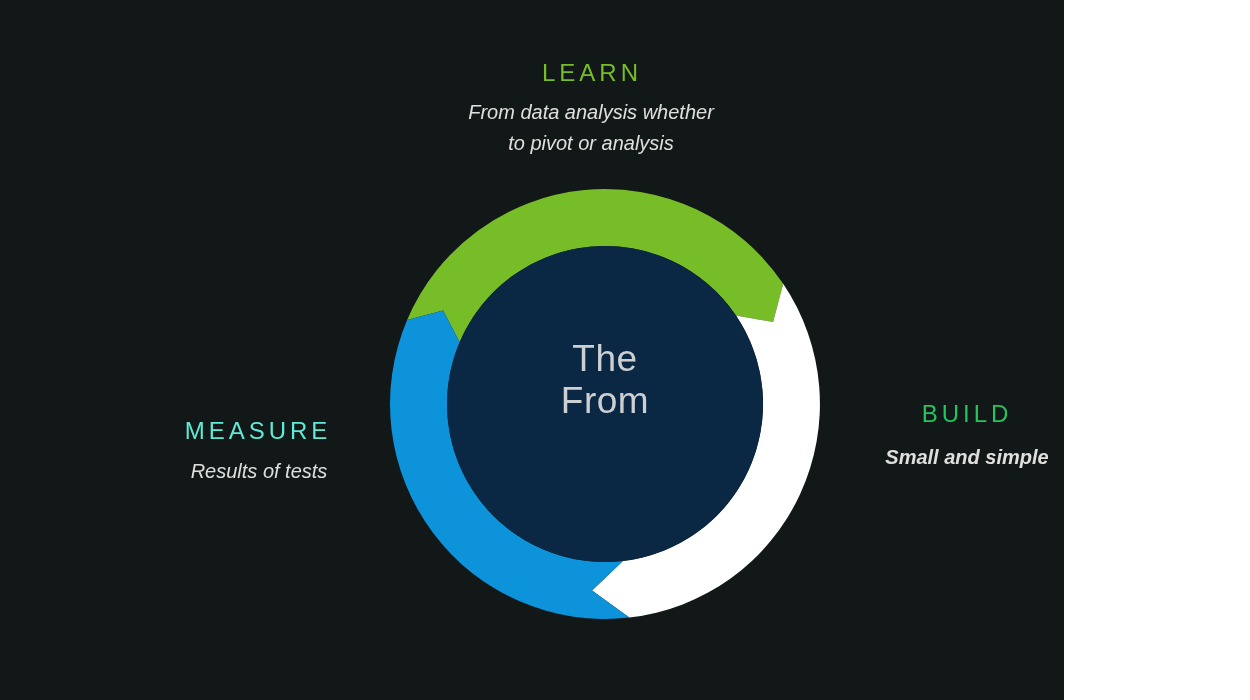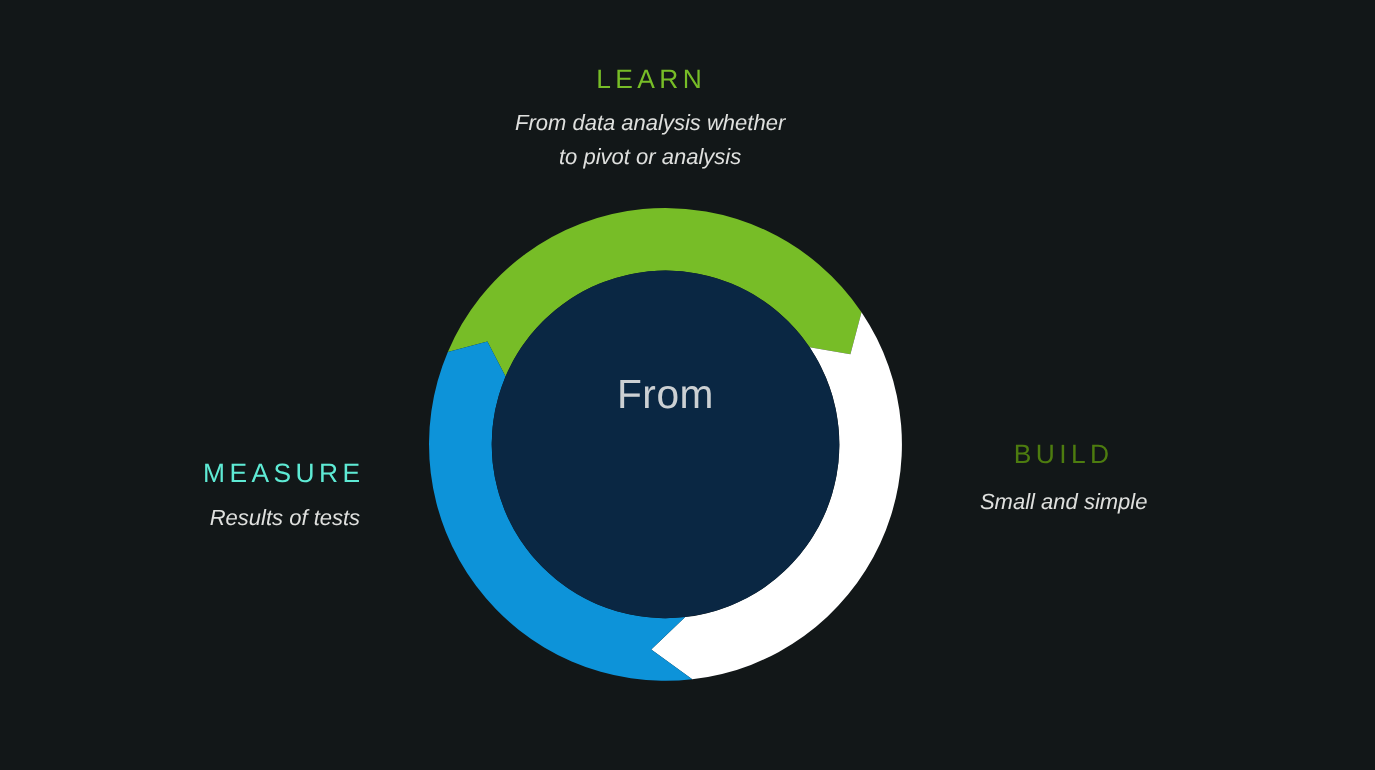--- a/index.html
+++ b/index.html
@@ -1,18 +1,18 @@
 <!DOCTYPE html>
 <html><head>
 <meta charset="utf-8">
 <style>
   html,body{margin:0;padding:0;}
   .stage{
     position:relative;
-    width:1250px;height:700px;
+    width:1064px;height:700px;
     overflow:hidden;
     font-family:"Liberation Sans", sans-serif;
   }
   .ring-svg{position:absolute;left:0;top:0;}
   .label-block{position:absolute;transform:translateX(-50%);text-align:center;white-space:nowrap;}
   .label-title{
     font-size:24px;
     letter-spacing:4px;
     font-weight:400;
   }
@@ -54,23 +54,24 @@
   </div>
 
   <div class="label-block" style="left:258px;top:417px;">
     <div class="label-title" style="color: #5eead4;">MEASURE</div>
   </div>
   <div class="label-block label-desc" style="left: 259px; top: 456px; color: rgb(223, 224, 222);">
     <div>Results of tests</div>
   </div>
 
   <div class="label-block" style="left:967px;top:400px;">
-    <div class="label-title" style="color: #4d7c0f;">BUILD</div>
+    <div class="label-title" style="color: #22c55e;">BUILD</div>
   </div>
-  <div class="label-block label-desc" style="left: 967px; top: 442px; color: rgb(223, 224, 222);">
+  <div class="label-block label-desc" style="left: 967px; top: 442px; color: rgb(223, 224, 222); font-weight: bold;">
     <div>Small and simple</div>
   </div>
 
   <div class="center-text" style="left: 605px; top: 338px; color: rgb(204, 208, 211);">
+    <span>The</span>
     <span>From</span>
   </div>
 
 </div>
 
 </body></html>

